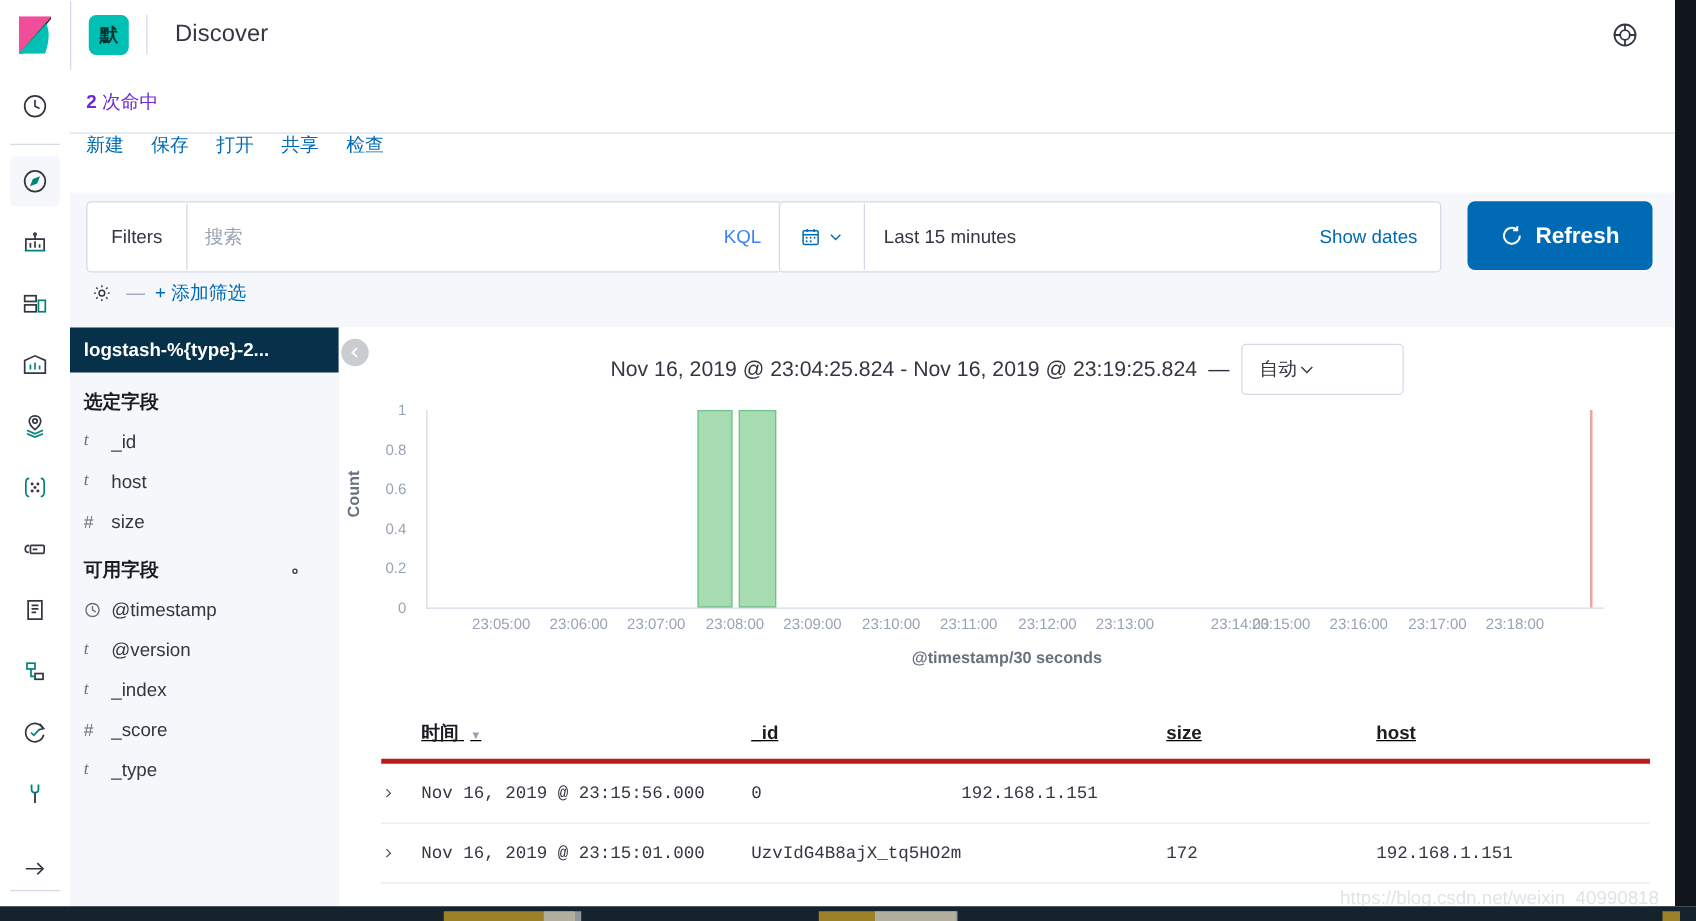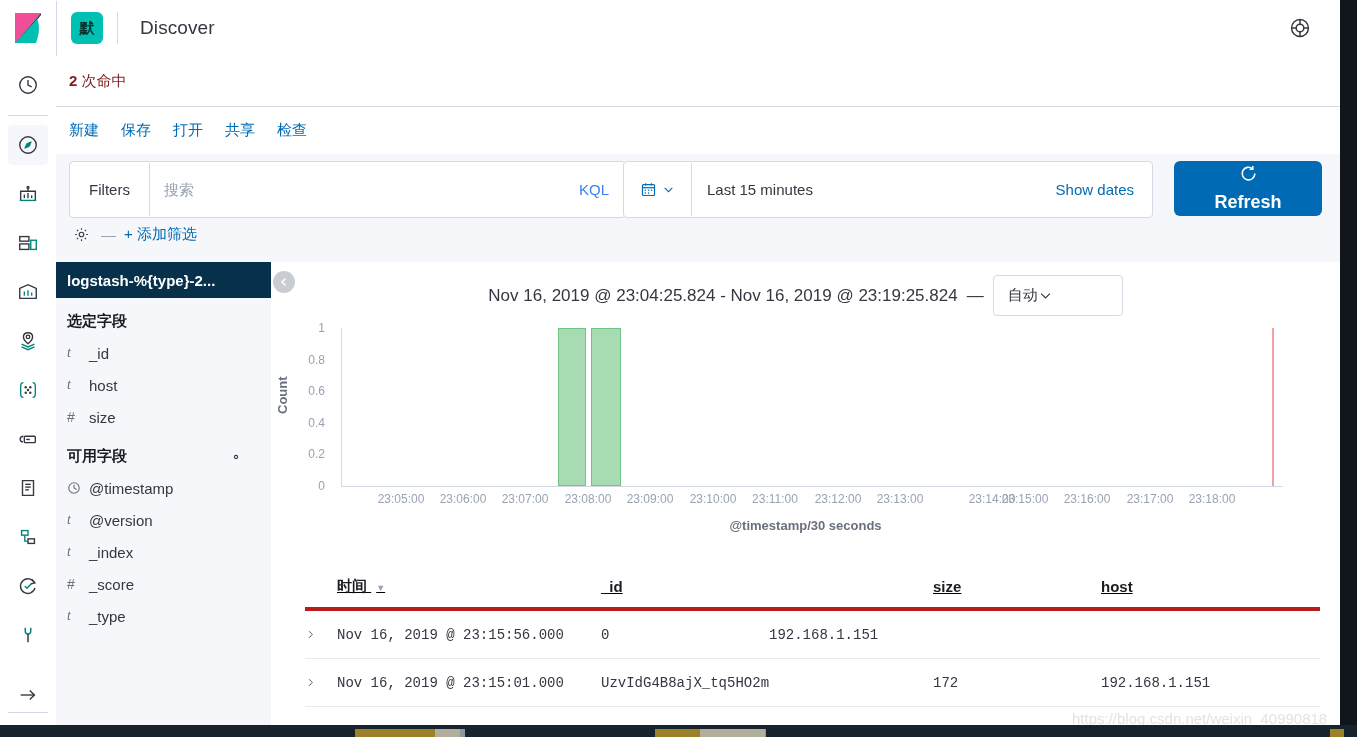--- a/index.html
+++ b/index.html
@@ -95,27 +95,27 @@
   .nav-item.active { background: #f5f7fa; }
   .nav-divider { width: 40px; height: 1px; background: #d3dae6; margin-top: 10px; }
   .nav-bottom { margin-top: auto; margin-bottom: 14px; }
 
   
   .hits-bar {
     position: absolute; left: 56px; top: 56px; width: 1284px; height: 50px;
     background: #fff; border-bottom: 1px solid #d3dae6;
     display: flex; align-items: center;
   }
-  .hits-text { margin-left: 13px; font-size: 15px; color: #7f1d1d; }
+  .hits-text { margin-left: 13px; font-size: 15px; color: #6d28d9; }
   .hits-text b { font-weight: 700; }
 
   
   .top-menu {
     position: absolute; left: 56px; top: 107px; width: 1284px; height: 47px;
-    background: #fff; display: flex; align-items: center; padding-left: 13px;
+    background: #fff; display: flex; align-items: flex-start; padding-left: 13px;
   }
   .menu-link {
     font-size: 15px; color: #006bb4; margin-right: 22px; cursor: pointer;
   }
 
   
   .query-row {
     position: absolute; left: 56px; top: 154px; width: 1284px; height: 108px;
     background: #f5f7fa;
   }
@@ -147,21 +147,21 @@
     display: flex; align-items: center; justify-content: center; gap: 5px; cursor: pointer;
   }
   .dp-range { flex: 1; padding-left: 15px; font-size: 15px; color: #343741; cursor: pointer; }
   .dp-show { font-size: 15px; color: #006bb4; padding-right: 18px; cursor: pointer; }
 
   .refresh-btn {
     position: absolute; left: 1118px; top: 7px; width: 148px; height: 55px;
     background: #006bb4; border-radius: 6px; border: none;
     color: #fff; font-size: 18px; font-weight: 700;
     display: flex; align-items: center; justify-content: center; gap: 9px;
-    cursor: pointer; font-family: "Liberation Sans", sans-serif; flex-direction: column;
+    cursor: pointer; font-family: "Liberation Sans", sans-serif;
   }
 
   .filter-row {
     position: absolute; left: 13px; top: 68px; display: flex; align-items: center;
   }
   .filter-gear { width: 24px; height: 24px; display: flex; align-items: center; justify-content: center; cursor: pointer;}
   .filter-dash { color: #98a2b3; margin: 0 8px; font-size: 15px; }
   .filter-add { color: #006bb4; font-size: 15px; cursor: pointer; }
 
   

